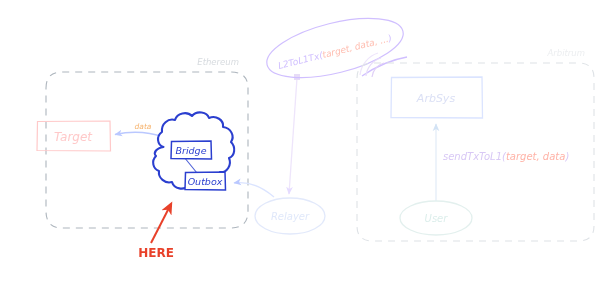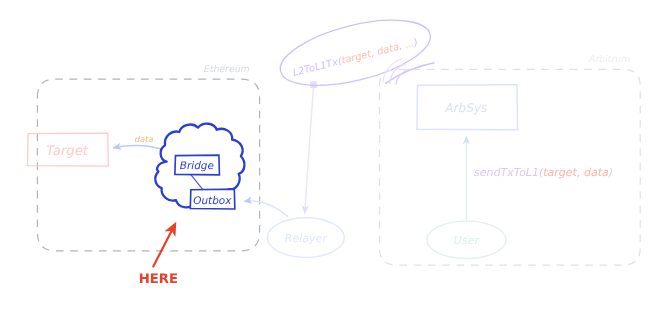--- a/index.html
+++ b/index.html
@@ -9,21 +9,21 @@
   }
   body {
     width: 611px;
     height: 292px;
     position: relative;
     overflow: hidden;
     font-family: "DejaVu Sans", sans-serif;
   }
   #diagram-root {
     position: absolute;
-    left: 0; top: 0;
+    left: 12px; top: 0;
     width: 486px;
     height: 292px;
   }
   svg.canvas {
     position: absolute;
     left: 0; top: 0;
     width: 611px;
     height: 292px;
     display: block;
   }

